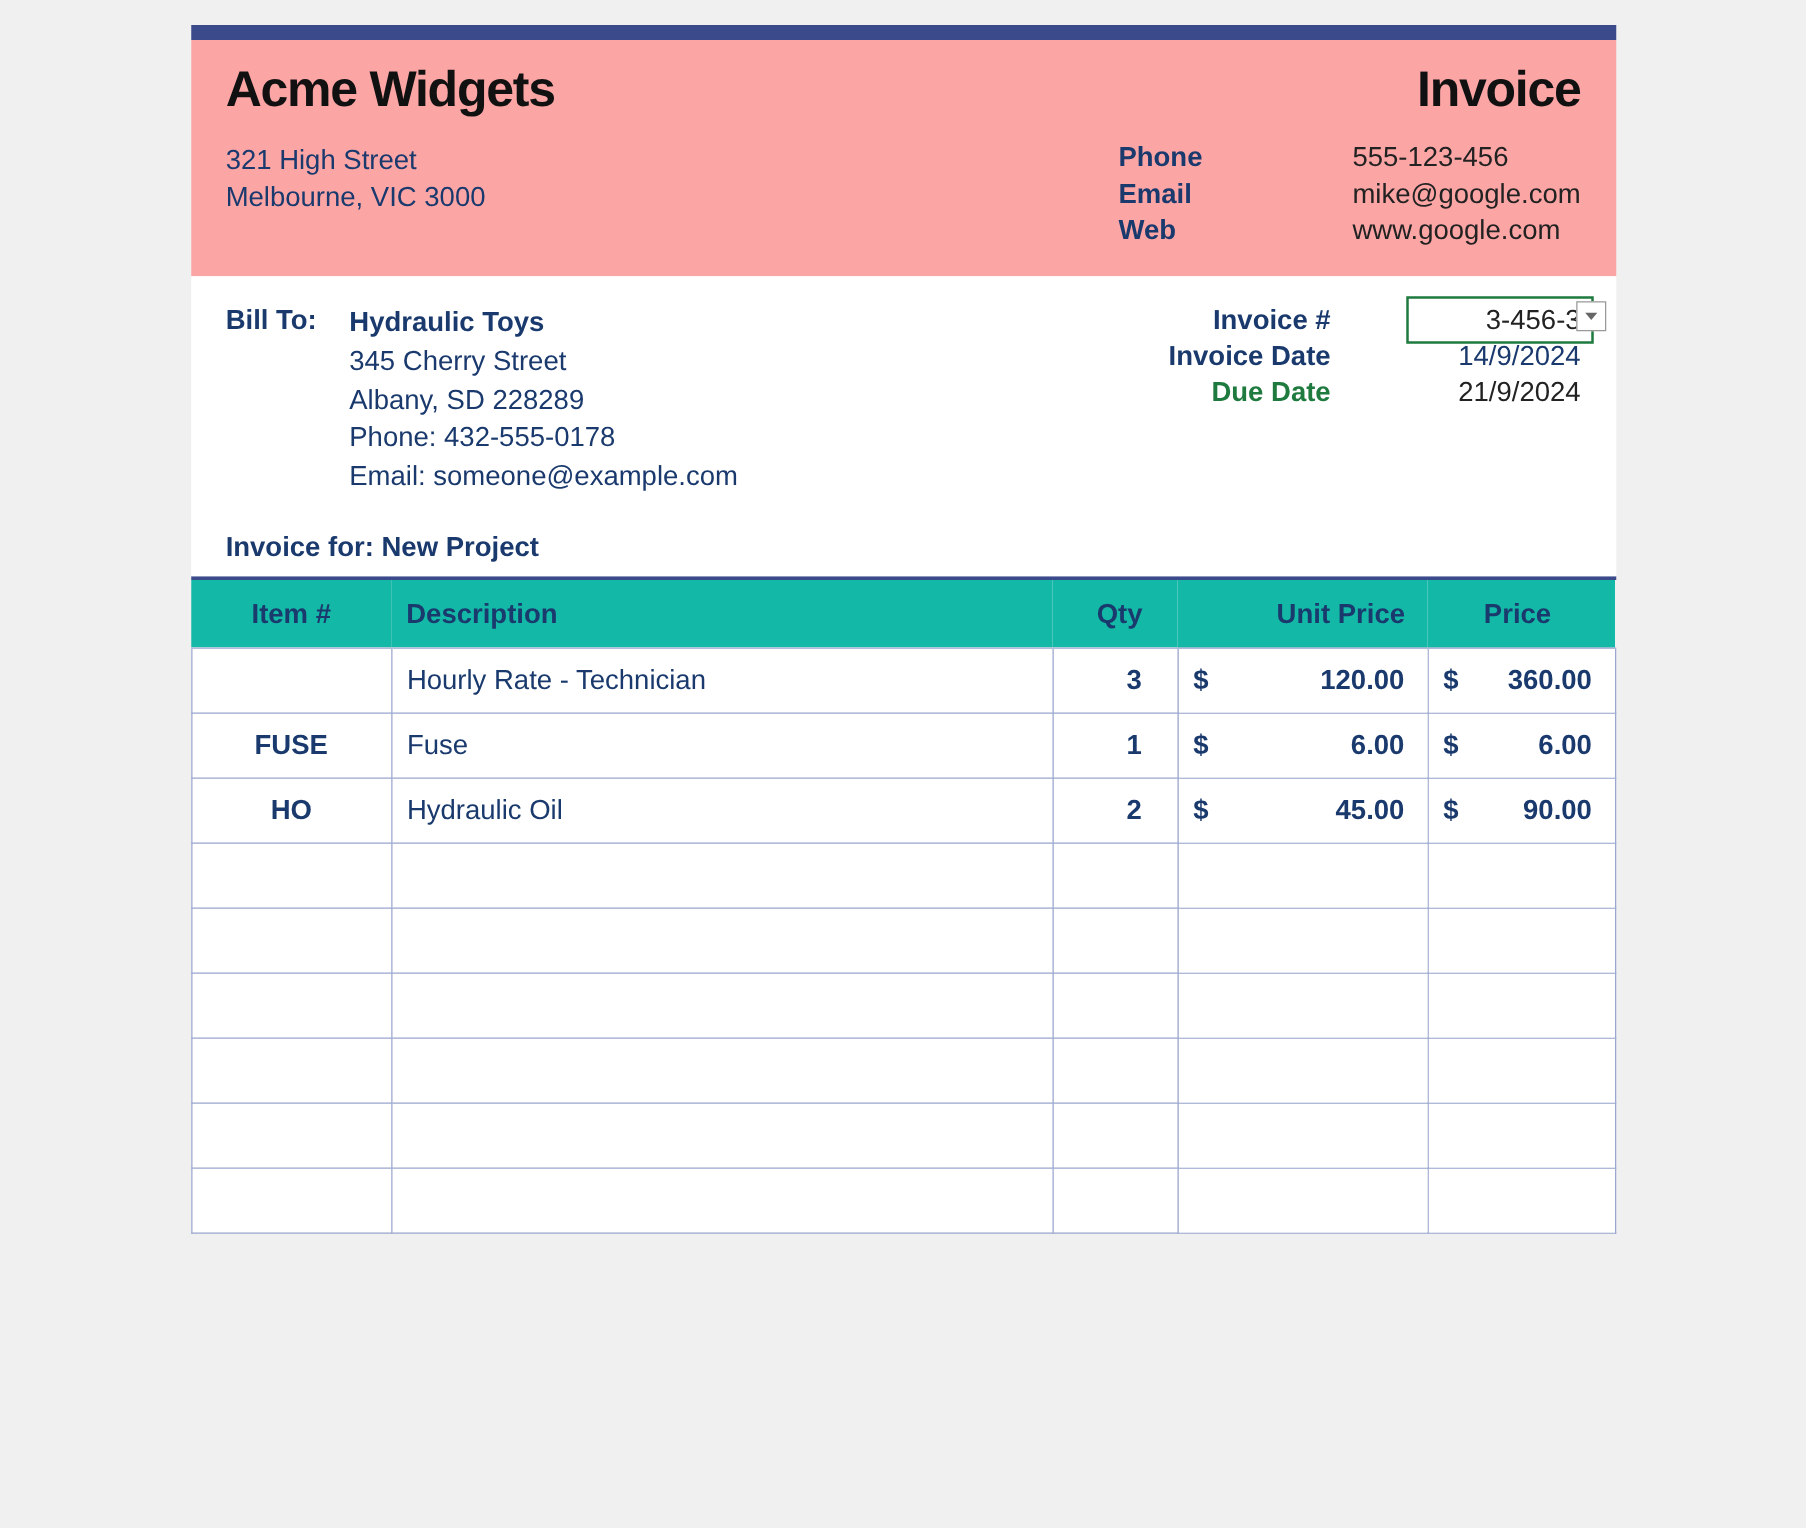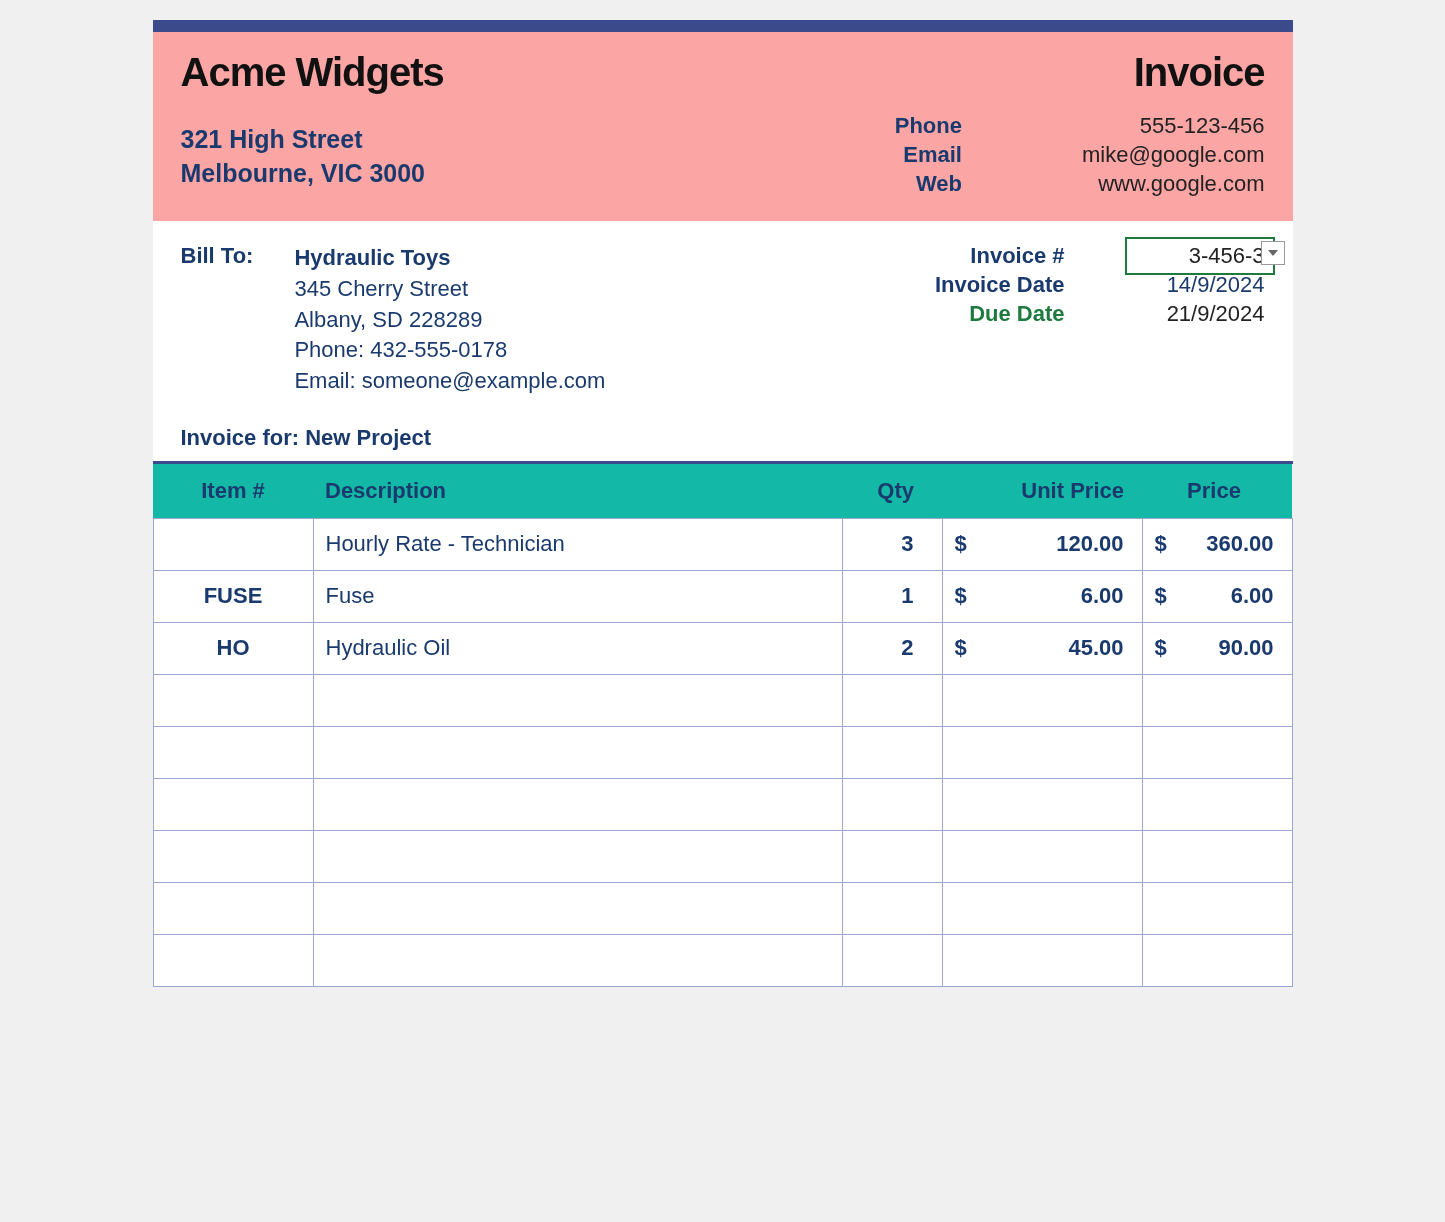--- a/index.html
+++ b/index.html
@@ -41,44 +41,42 @@
     font-size: 40px;
     color: #111;
     letter-spacing: -1px;
   }
   .header-row {
     display: flex;
     margin-top: 18px;
   }
   .addr {
     flex: 1;
-    font-size: 25px;
-    font-weight: bold;
+    font-size: 22px;
+    font-weight: normal;
     line-height: 1.35;
     color: #1a3a6e;
-    margin-top: 10px;
   }
   .contact-grid {
     display: grid;
     grid-template-columns: auto auto;
     column-gap: 120px;
     row-gap: 3px;
     font-size: 22px;
     font-weight: bold;
     color: #1a3a6e;
-    text-align: right;
   }
   .contact-grid .val { font-weight: normal; color: #222; }
   .meta {
     background: #fff;
     padding: 22px 28px 10px 28px;
     position: relative;
   }
   .meta-flex { display: flex; }
-  .billto-block { flex: 1; display: flex; gap: 41px; }
+  .billto-block { flex: 1; display: flex; gap: 26px; }
   .billto-label { font-size: 22px; font-weight: bold; color: #1a3a6e; }
   .billto-lines { font-size: 22px; line-height: 1.4; color: #1a3a6e; }
   .billto-lines .bold { font-weight: bold; }
   .inv-meta {
     display: grid;
     grid-template-columns: auto 170px;
     column-gap: 30px;
     row-gap: 3px;
     font-size: 22px;
     text-align: right;

